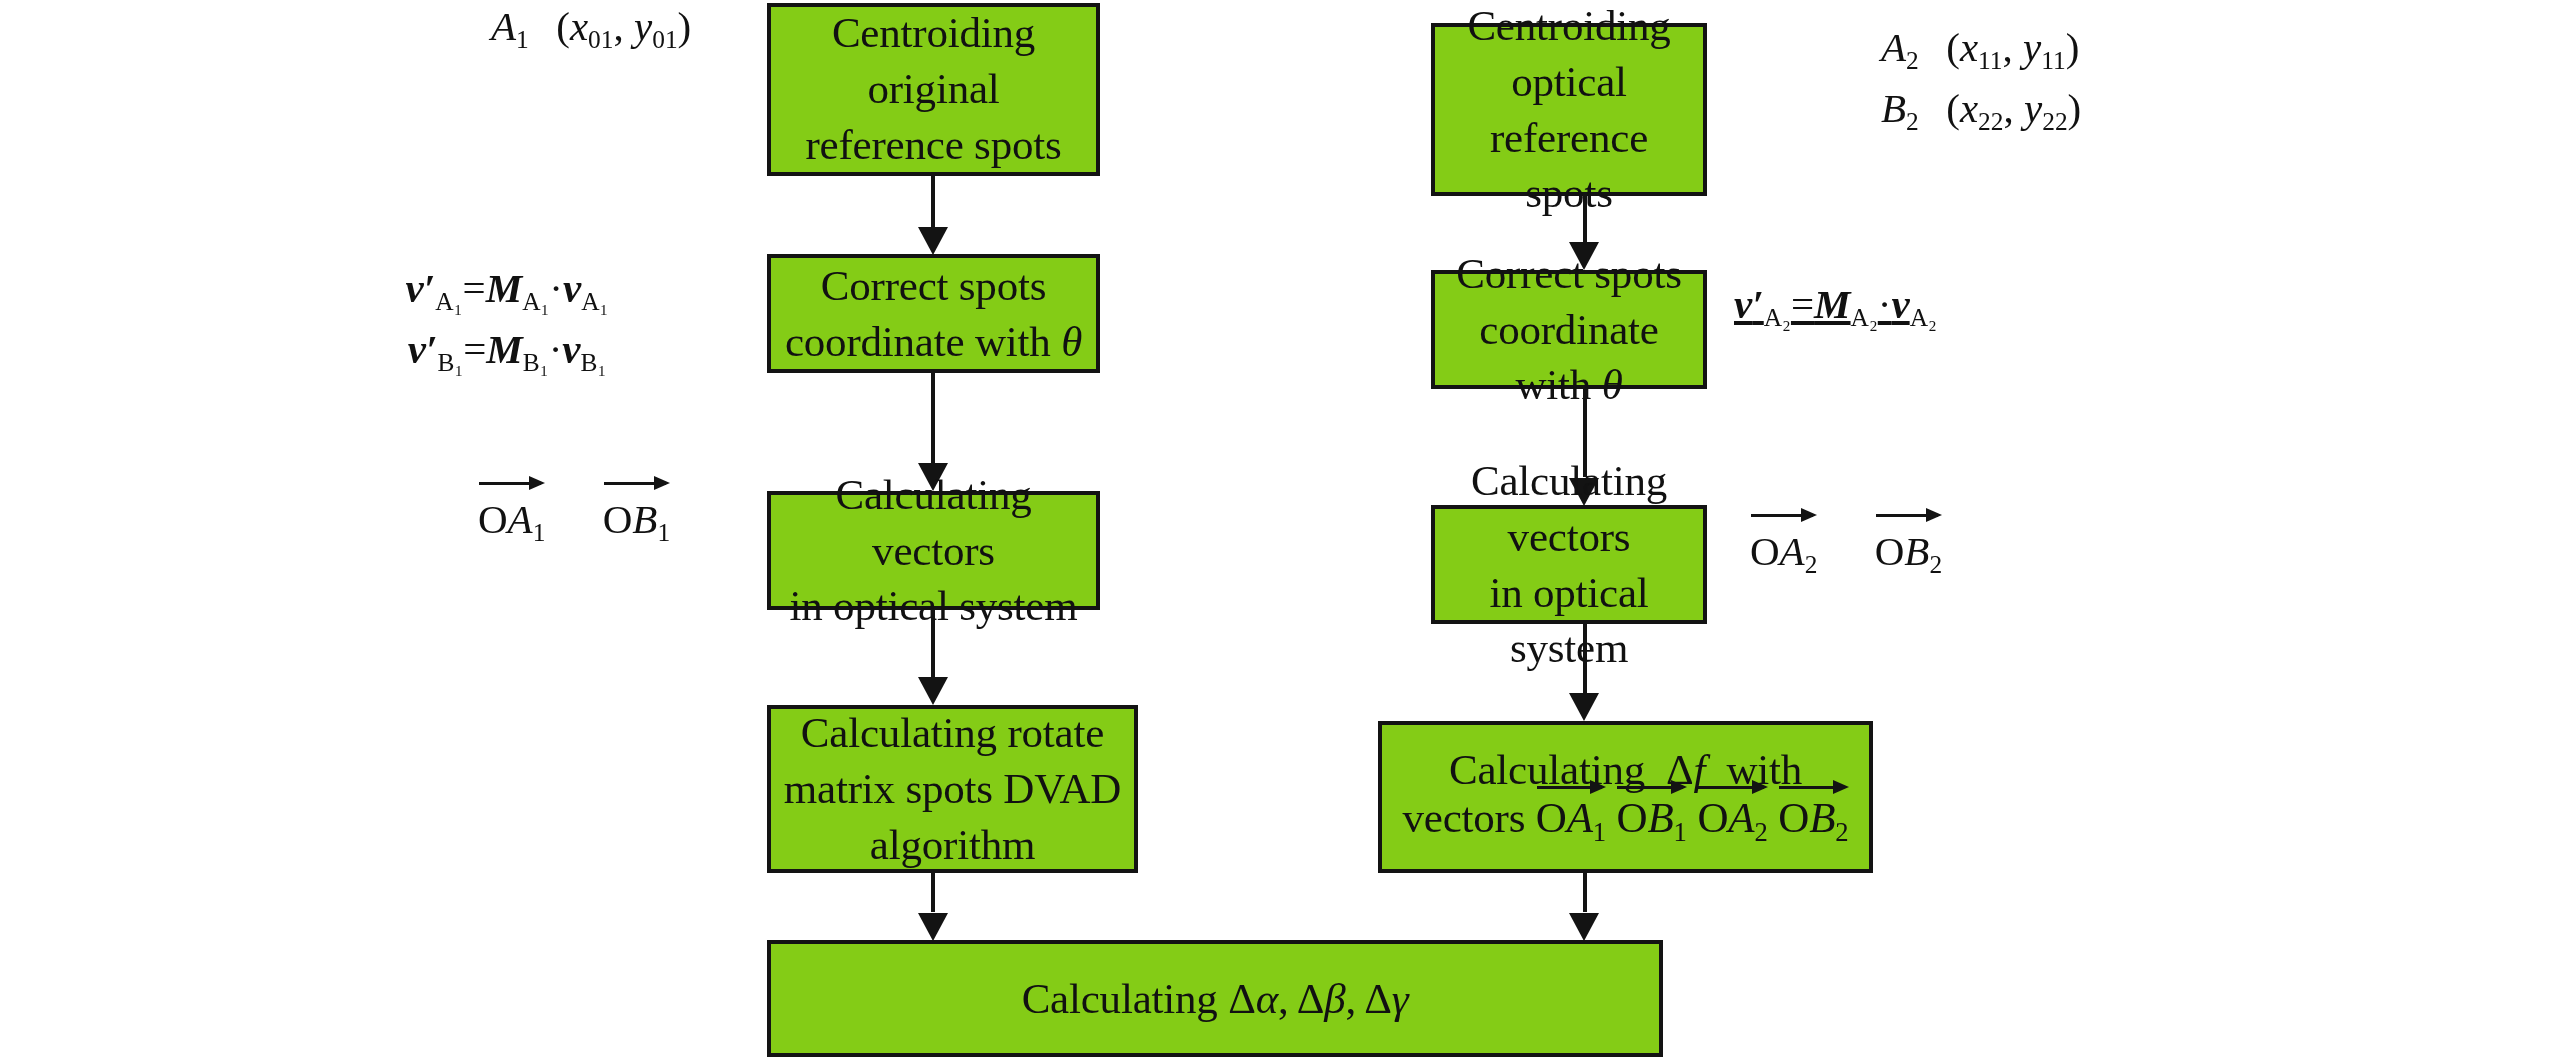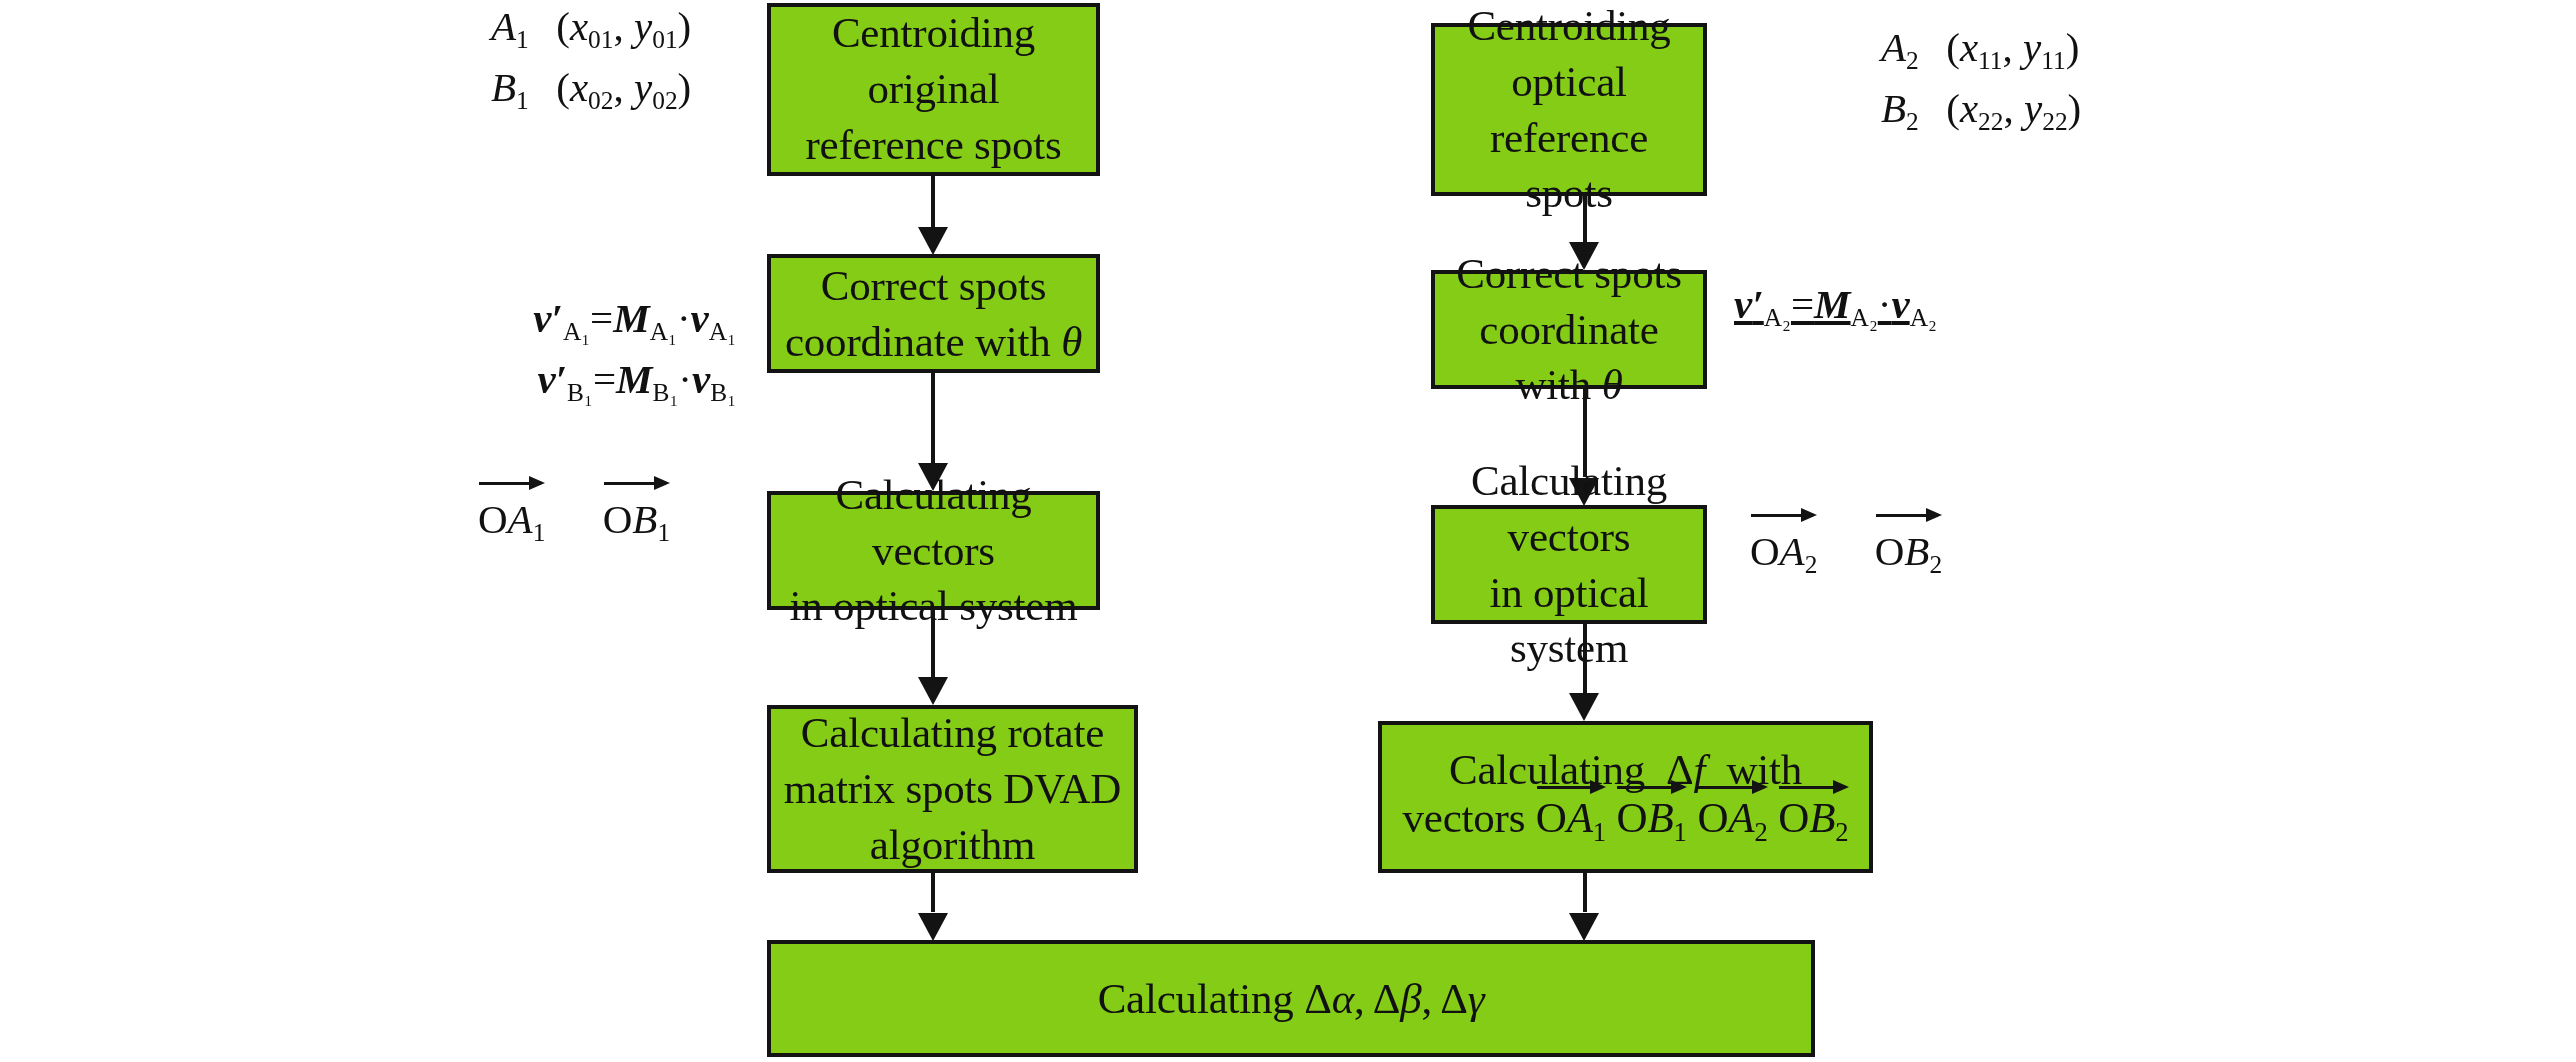--- a/index.html
+++ b/index.html
@@ -97,28 +97,23 @@
 <body>
 
 <div id="canvas">
 
   <div class="label" style="left:491px; top:-3.3px;">
     <div>
       <span class="it">A</span><sub><span class="d">1</span></sub>
       <span class="gap"></span>(<span class="it">x</span><sub><span class="d">01</span></sub>,
       <span class="it">y</span><sub><span class="d">01</span></sub>)
     </div>
-    <div>
-      <span class="it">B</span><sub><span class="d">1</span></sub>
-      <span class="gap"></span>(<span class="it">x</span><sub><span class="d">02</span></sub>,
-      <span class="it">y</span><sub><span class="d">02</span></sub>)
-    </div>
-  </div>
-
-  <div class="label right-align" style="left:278px; top:289px; width:458px;">
+  </div>
+
+  <div class="label right-align" style="left:278px; top:259px; width:458px;text-align:center;">
     <div>
       <span class="bi">v</span><span class="prime">′</span><sub><span class="d">A</span><span class="d">₁</span></sub><span class="up">=</span><span class="bi">M</span><sub><span class="d">A</span><span class="d">₁</span></sub><span class="up">·</span><span class="bi">v</span><sub><span class="d">A</span><span class="d">₁</span></sub>
     </div>
     <div>
       <span class="bi">v</span><span class="prime">′</span><sub><span class="d">B</span><span class="d">₁</span></sub><span class="up">=</span><span class="bi">M</span><sub><span class="d">B</span><span class="d">₁</span></sub><span class="up">·</span><span class="bi">v</span><sub><span class="d">B</span><span class="d">₁</span></sub>
     </div>
   </div>
 
   <div class="label" style="left:478px; top:490px;">
     <span class="vecarrow"><span class="bar"></span><span class="tx"><span class="up">O</span><span class="it">A</span><sub><span class="d">1</span></sub></span></span>
@@ -232,21 +227,21 @@
         <span class="vecarrow"><span class="bar"></span><span class="tx"><span class="up">O</span><span class="it">B</span><sub><span class="d">1</span></sub></span></span>
         <span class="vecarrow"><span class="bar"></span><span class="tx"><span class="up">O</span><span class="it">A</span><sub><span class="d">2</span></sub></span></span>
         <span class="vecarrow"><span class="bar"></span><span class="tx"><span class="up">O</span><span class="it">B</span><sub><span class="d">2</span></sub></span></span>
       </div>
     </div>
   </div>
 
   <div class="conn" style="left:1583px; top:873px; height:39px;"></div>
   <div class="arrowhead" style="left:1569px; top:913px;"></div>
 
-  <div class="box" style="left:767px; top:940px; width:1048px; height:117px;">
+  <div class="box" style="left:767px; top:940px; width:896px; height:117px;">
     <div class="inner">
       <span>Calculating </span><span class="up">Δ</span><span class="it">α</span>,
       <span class="up">Δ</span><span class="it">β</span>,
       <span class="up">Δ</span><span class="it">γ</span>
     </div>
   </div>
 
 </div>
 
 

